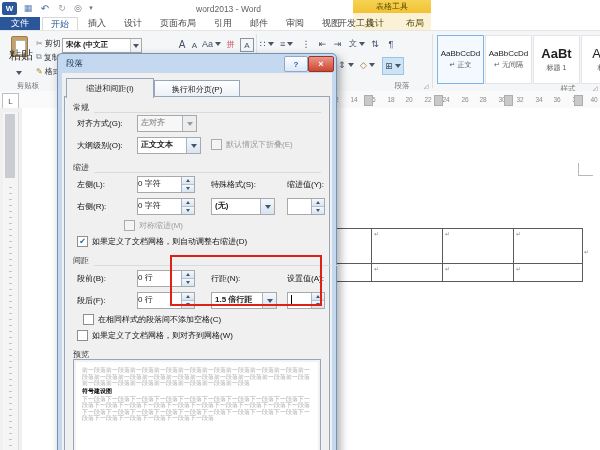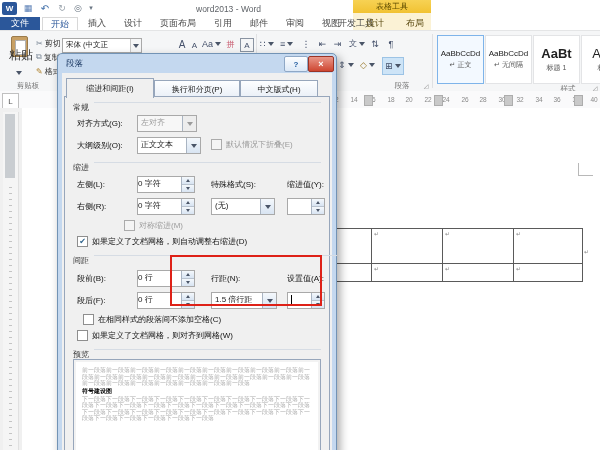--- a/index.html
+++ b/index.html
@@ -11,34 +11,34 @@
   .row{display:flex;align-items:center;}
   
   .tab{font-size:9px;color:#4A4A4A;padding:0 8px;height:13px;display:flex;align-items:center;}
   .grplbl{font-size:7.5px;color:#7A7A7A;text-align:center;}
   .icbtn{display:flex;align-items:center;justify-content:center;font-size:9px;color:#44506A;}
   .vsep{width:1px;background:#E0E1E3;}
   .stylecard{background:#fff;border:1px solid #E3E4E6;display:flex;flex-direction:column;align-items:center;justify-content:center;overflow:hidden;}
   .stylecard .nm{font-size:7px;color:#555;margin-top:2px;}
   
   .combo{display:flex;align-items:stretch;background:#fff;border:1px solid #A9A9A9;}
-  .combo .v{flex:1;padding:1px 3px;font-size:8px;white-space:nowrap;overflow:hidden;}
+  .combo .v{flex:1;padding:1px 3px;font-size:8px;white-space:nowrap;overflow:hidden;font-weight:bold;}
   .dbtn{width:13px;background:linear-gradient(#F4F8FC,#D8E4F2);border-left:1px solid #A9B4C2;display:flex;align-items:center;justify-content:center;}
   .trid{width:0;height:0;border-left:3px solid transparent;border-right:3px solid transparent;border-top:4px solid #4A5568;}
   .triu2{width:0;height:0;border-left:2.5px solid transparent;border-right:2.5px solid transparent;border-bottom:3px solid #4A5568;}
   .trid2{width:0;height:0;border-left:2.5px solid transparent;border-right:2.5px solid transparent;border-top:3px solid #4A5568;}
   .spin{display:flex;align-items:stretch;background:#fff;border:1px solid #A9A9A9;}
   .spin .v{flex:1;padding:1px 0;font-size:8px;white-space:nowrap;overflow:hidden;}
   .spin .btns{width:12px;display:flex;flex-direction:column;border-left:1px solid #A9B4C2;}
   .spin .btns>div{flex:1;display:flex;align-items:center;justify-content:center;background:linear-gradient(#F4F8FC,#D8E4F2);}
   .spin .btns>div+div{border-top:1px solid #B8C2CE;}
   .lbl{font-size:8px;color:#111;white-space:nowrap;}
   .dis{color:#9C9C9C;}
   .cb{width:9px;height:9px;background:#fff;border:1px solid #8E8E8E;display:inline-flex;align-items:center;justify-content:center;font-size:8px;line-height:8px;color:#2C628B;flex:none;}
-  .sect{display:flex;align-items:flex-start;font-size:8px;color:#333;}
+  .sect{display:flex;align-items:flex-end;font-size:8px;color:#333;}
   .sect .ln{flex:1;height:1px;background:#D6DCE4;margin-left:5px;}
   .rnum{font-size:6.5px;color:#8A8A8A;transform:translateX(-50%);}
   .cellmark{position:absolute;top:1px;left:2px;font-size:6px;color:#8A8A8A;}
 </style>
 </head>
 <body>
 
 <div id="frame">
 
   <div class="ab" style="left:0;top:0;width:600px;height:17px;background:#FFFFFF;"></div>
@@ -307,23 +307,20 @@
       </div>
 
     <div class="ab" style="left:4px;top:19px;width:270px;height:383px;background:#F0F0F0;">
 
       <div class="ab ctr" style="left:4px;top:5px;width:86px;height:19px;background:#F0F0F0;border:1px solid #97A6BB;border-bottom:none;z-index:2;font-size:8px;">
           <span>缩进和间距(I)</span>
         </div>
       <div class="ab ctr" style="left:92px;top:7px;width:84px;height:17px;background:linear-gradient(#FDFEFF,#E9EFF7);border:1px solid #97A6BB;border-bottom:none;font-size:8px;">
           <span>换行和分页(P)</span>
         </div>
-      <div class="ab ctr" style="left:178px;top:7px;width:76px;height:17px;background:linear-gradient(#FDFEFF,#E9EFF7);border:1px solid #97A6BB;border-bottom:none;font-size:8px;">
-          <span>中文版式(H)</span>
-        </div>
 
       <div class="ab" style="left:2px;top:23px;width:264px;height:358px;background:#F0F0F0;border:1px solid #97A6BB;z-index:1;">
 
         <div class="sect ab" style="left:8px;top:5px;width:248px;">
             <span>常规</span>
             <span class="ln"></span>
           </div>
         <div class="ab lbl" style="left:12px;top:21px;">对齐方式(G):</div>
         <div class="ab combo" style="left:72px;top:18px;width:58px;height:15px;background:#F7F7F7;">
           <span class="v dis">左对齐</span>

